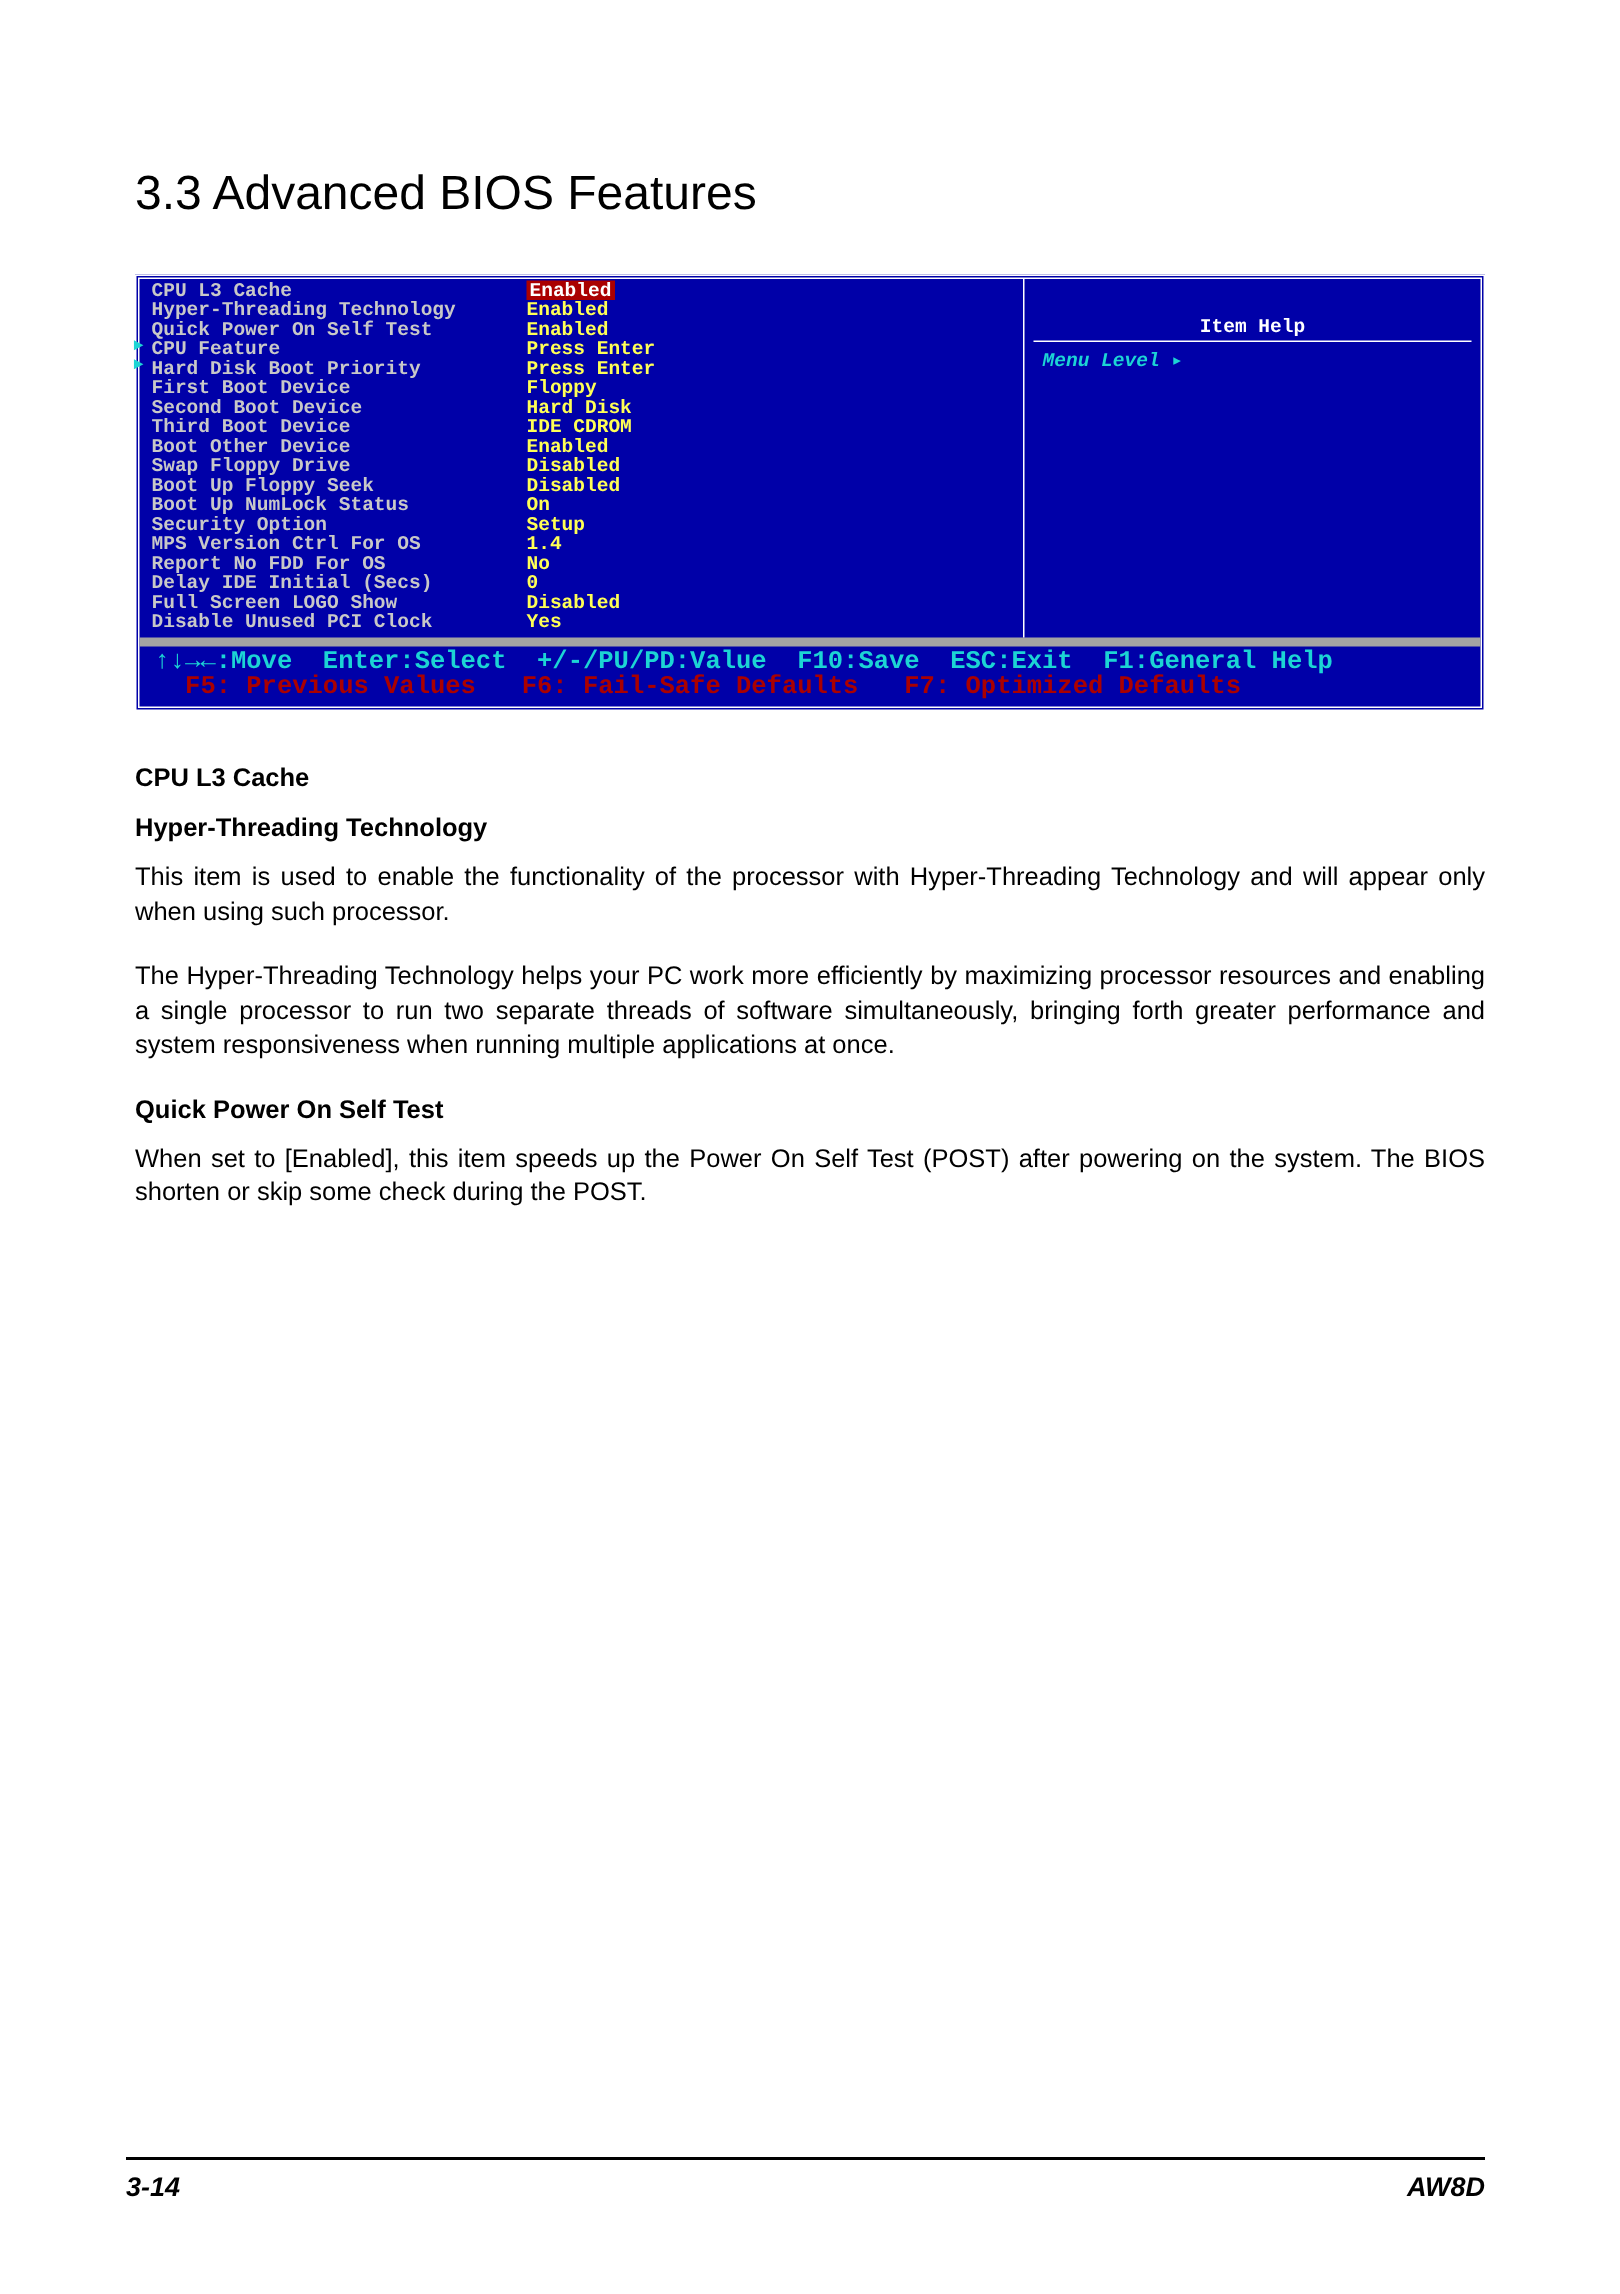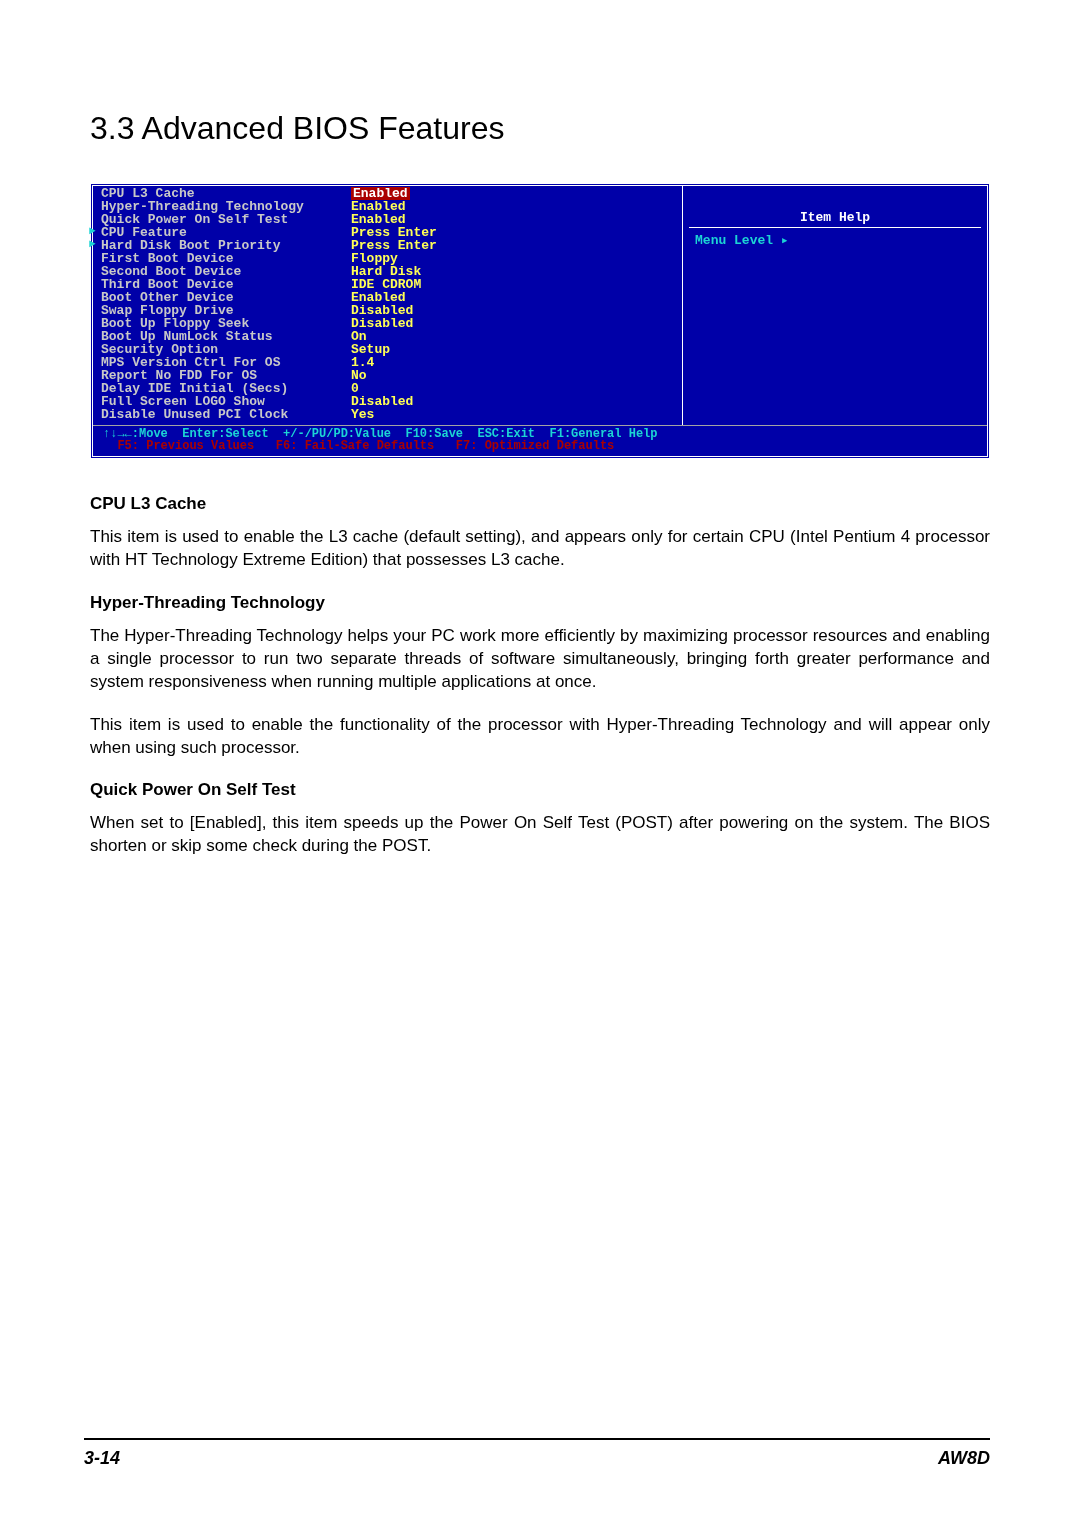--- a/index.html
+++ b/index.html
@@ -52,31 +52,32 @@
   }
   .bios-right .item-help {
     text-align: center;
     color: #fff;
     padding: 3px 0;
     border-bottom: 1px solid #fff;
   }
   .bios-right .menu-level {
     color: #1cd4d4;
     padding: 6px 6px;
+    font-style: italic;
   }
   .bios-row { display: flex; }
   .opt-label { color: #c8c8c8; width: 250px; display: inline-block; }
   .opt-value { color: #ffff55; }
   .opt-value.selected { background: #aa0000; color: #fff; padding: 0 2px; }
   .opt-submenu { color: #1cd4d4; margin-left: -12px; display: inline-block; width: 12px; }
   .bios-footer {
-    border-top: 1px solid #a3a3a3;
+    border-top: 6px solid #a3a3a3;
     padding: 2px 10px 4px 10px;
     white-space: pre;
-    font-size: 12px;
+    font-size: 17px;
   }
   .bios-footer .r1 { color: #1cd4d4; }
   .bios-footer .r2 { color: #aa0000; }
   .content {
     margin-top: 34px;
     font-size: 17px;
     line-height: 1.35;
   }
   .content h4 {
     font-size: 17px;
@@ -116,26 +117,25 @@
       <div class="menu-level">Menu Level   ▸</div>
     </div>
   </div>
   <div class="bios-footer"><span class="r1">↑↓→←:Move  Enter:Select  +/-/PU/PD:Value  F10:Save  ESC:Exit  F1:General Help</span>
 <span class="r2">  F5: Previous Values   F6: Fail-Safe Defaults   F7: Optimized Defaults</span></div>
 </div>
 
 <div class="content" id="content-body">
     <div class="block">
       <h4>CPU L3 Cache</h4>
-      <p>This item is used to enable the L3 cache (default setting), and appears only for certain CPU (Intel Pentium 4 processor with HT Technology Extreme Edition) that possesses L3 cache.</p>
     </div>
     <div class="block">
       <h4>Hyper-Threading Technology</h4>
+      <p>This item is used to enable the functionality of the processor with Hyper-Threading Technology and will appear only when using such processor.</p>
       <p>The Hyper-Threading Technology helps your PC work more efficiently by maximizing processor resources and enabling a single processor to run two separate threads of software simultaneously, bringing forth greater performance and system responsiveness when running multiple applications at once.</p>
-      <p>This item is used to enable the functionality of the processor with Hyper-Threading Technology and will appear only when using such processor.</p>
     </div>
     <div class="block">
       <h4>Quick Power On Self Test</h4>
       <p>When set to [Enabled], this item speeds up the Power On Self Test (POST) after powering on the system. The BIOS shorten or skip some check during the POST.</p>
     </div>
   </div>
 
 <div class="pg-footer">
   <span>3-14</span>
   <span>AW8D</span>

